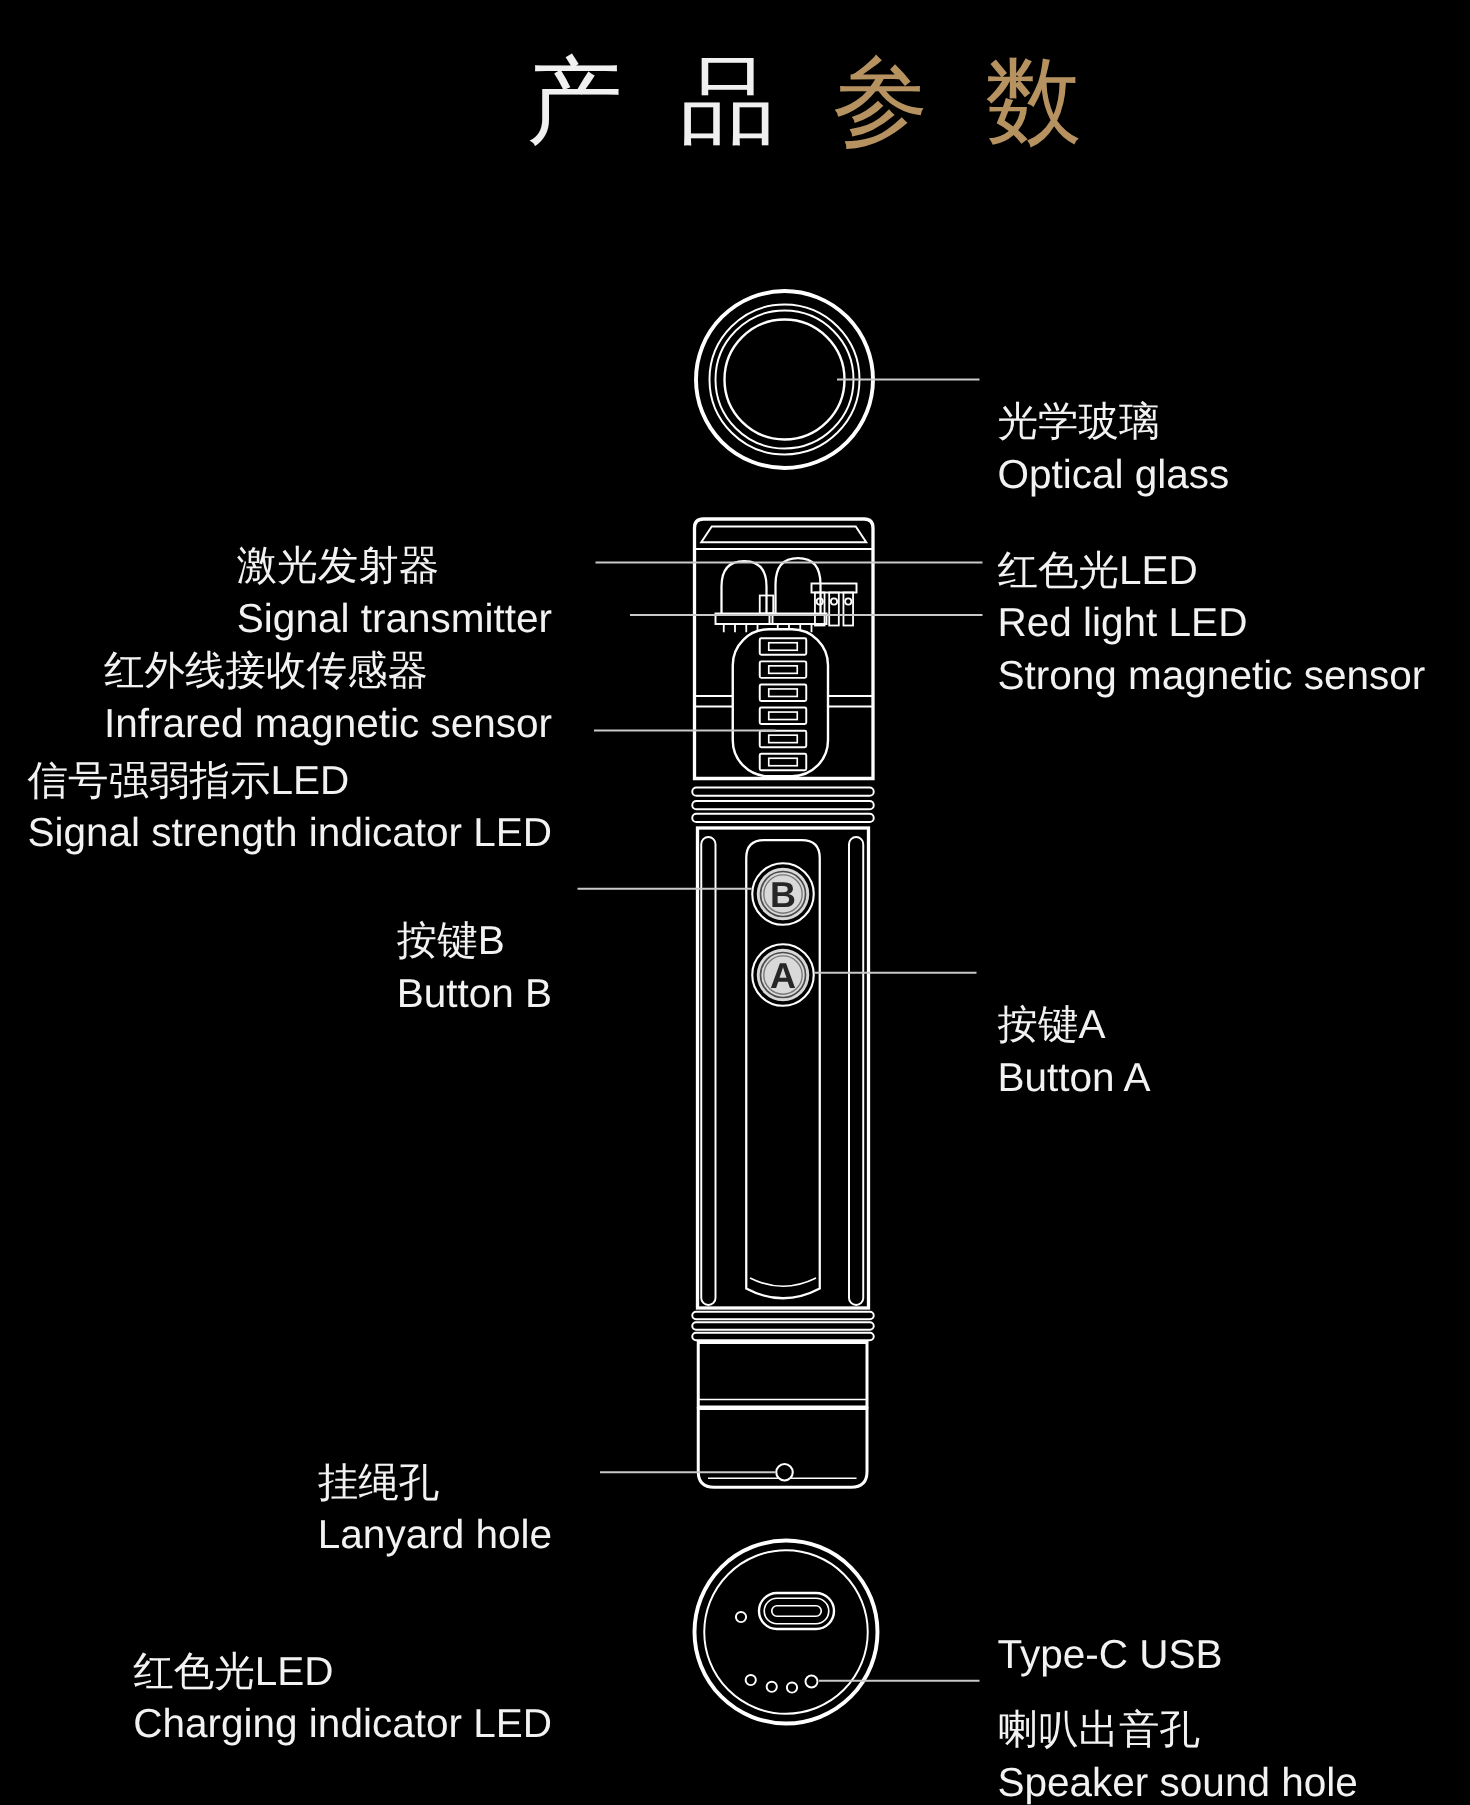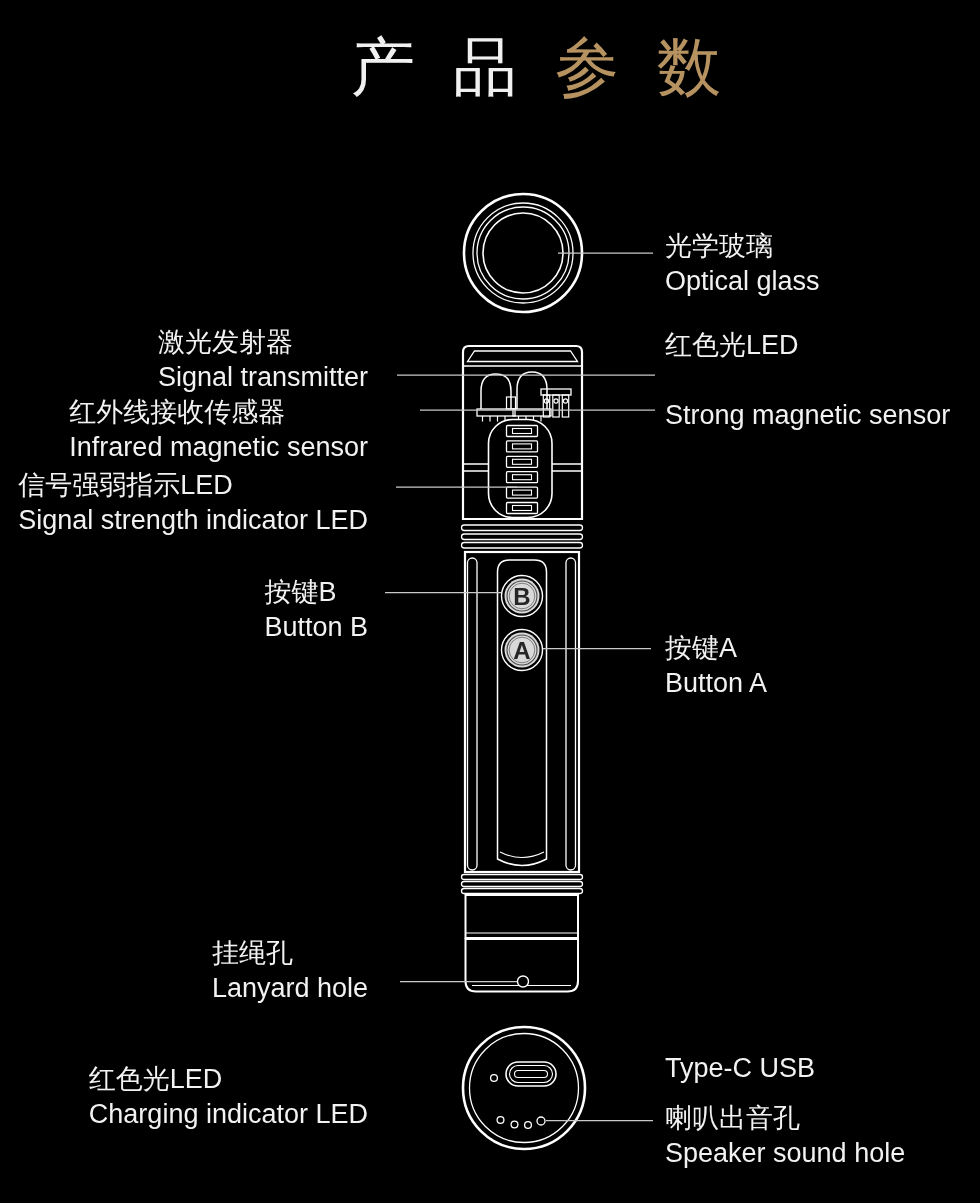--- a/index.html
+++ b/index.html
@@ -22,20 +22,21 @@
     padding-left:46px;
   }
   .title .t-white{color:#f0f0f0;}
   .title .t-gold{color:#b59260;}
   .callout{
     position:absolute;
     color:#f2f2f2;
     font-size:27px;
     line-height:35px;
     white-space:nowrap;
+    margin-top:35px;
   }
   .left-col{right:612px;}
   .right-col{left:665px;text-align:left;}
   svg.device{position:absolute;top:0;left:0;}
 </style>
 </head>
 <body>
 
 <div class="title">
   <span class="t-white">产品</span><span class="t-gold">参数</span>
@@ -207,20 +208,21 @@
   <div>Charging indicator LED</div>
 </div>
 
 <div class="callout right-col" style="top:229px">
   <div>光学玻璃</div>
   <div>Optical glass</div>
 </div>
 
 <div class="callout right-col" style="top:328px">
   <div>红色光LED</div>
+  <div>Red light LED</div>
 </div>
 
 <div class="callout right-col" style="top:398px">
   <div>Strong magnetic sensor</div>
 </div>
 
 <div class="callout right-col" style="top:631px">
   <div>按键A</div>
   <div>Button A</div>
 </div>

